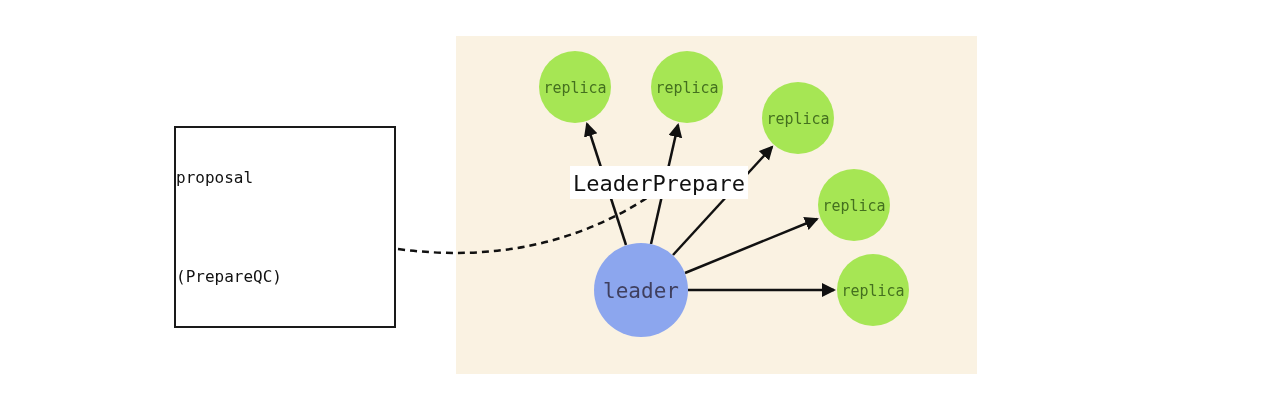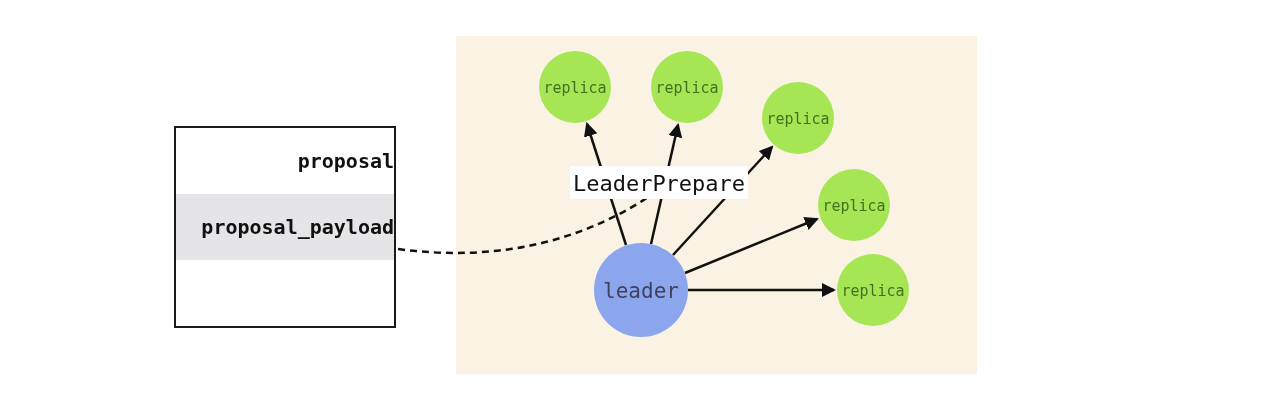--- a/index.html
+++ b/index.html
@@ -25,27 +25,26 @@
     border: 2px solid #1a1a1a;
     background: #ffffff;
     display: flex;
     flex-direction: column;
     box-sizing: border-box;
   }
   .proposal-row {
     flex: 1 1 0;
     display: flex;
     flex-direction: column;
-    align-items: flex-end;
+    align-items: flex-start;
     justify-content: center;
-    font-size: 20px;
+    font-size: 16px;
     color: #111111;
     line-height: 1.25;
     white-space: nowrap;
-    font-weight: bold;
   }
   .proposal-row.highlight { background: #e5e5e8; }
   svg text {
     font-family: "DejaVu Sans Mono", "Liberation Mono", monospace;
   }
 </style>
 </head>
 <body>
 
 <div class="canvas">
@@ -96,20 +95,18 @@
     <g>
       <circle cx="873" cy="290" r="36" fill="#a6e654"></circle>
       <text x="873" y="291" text-anchor="middle" dominant-baseline="central" font-size="15" fill="#44701f">replica</text>
     </g>
   </svg>
 
   <div class="proposal-box">
     <div class="proposal-row">
       <span>proposal</span>
     </div>
-    <div class="proposal-row highlight">
-      <span>proposal_payload</span>
-    </div>
     <div class="proposal-row">
+      <span>(PrepareQC)</span>
     </div>
   </div>
 
 </div>
 
 </body></html>

